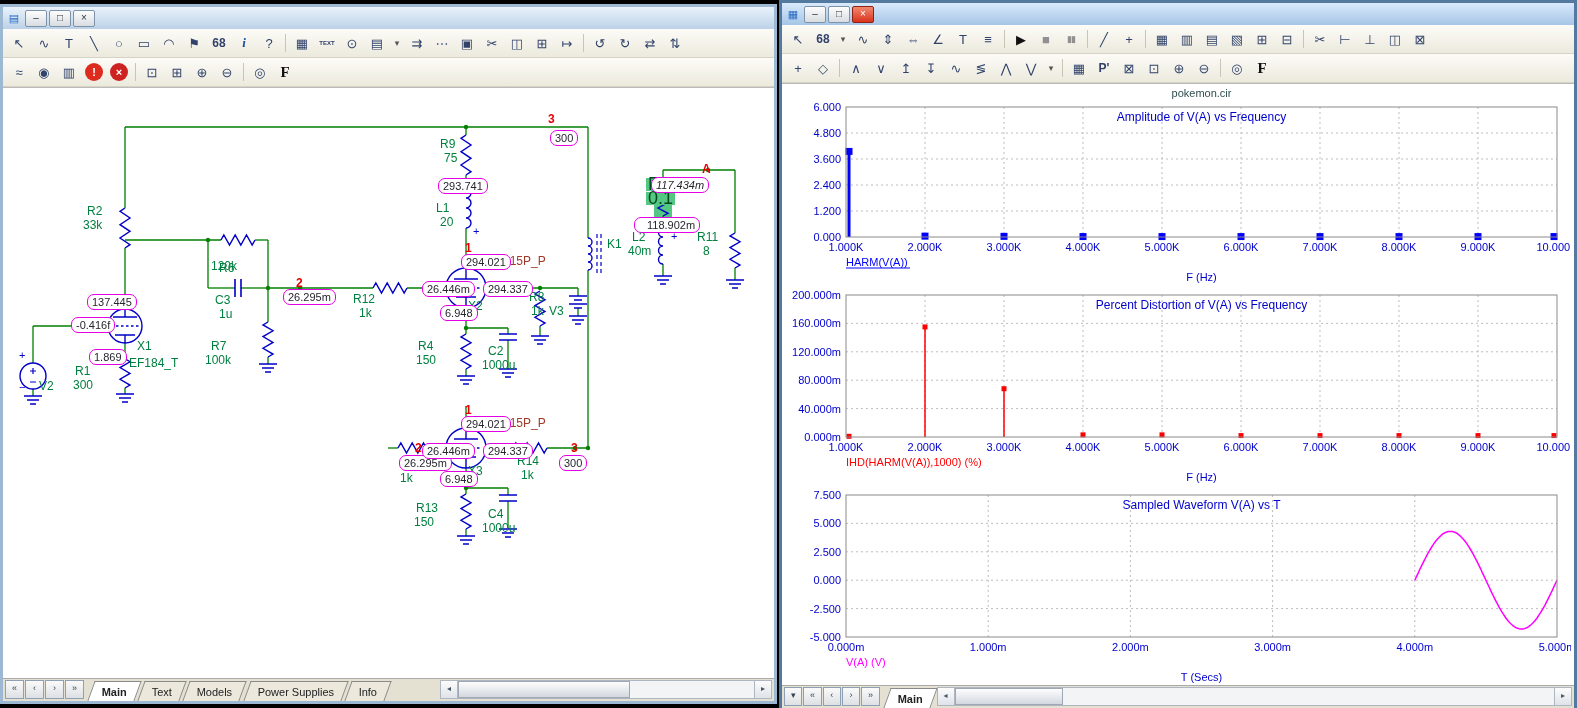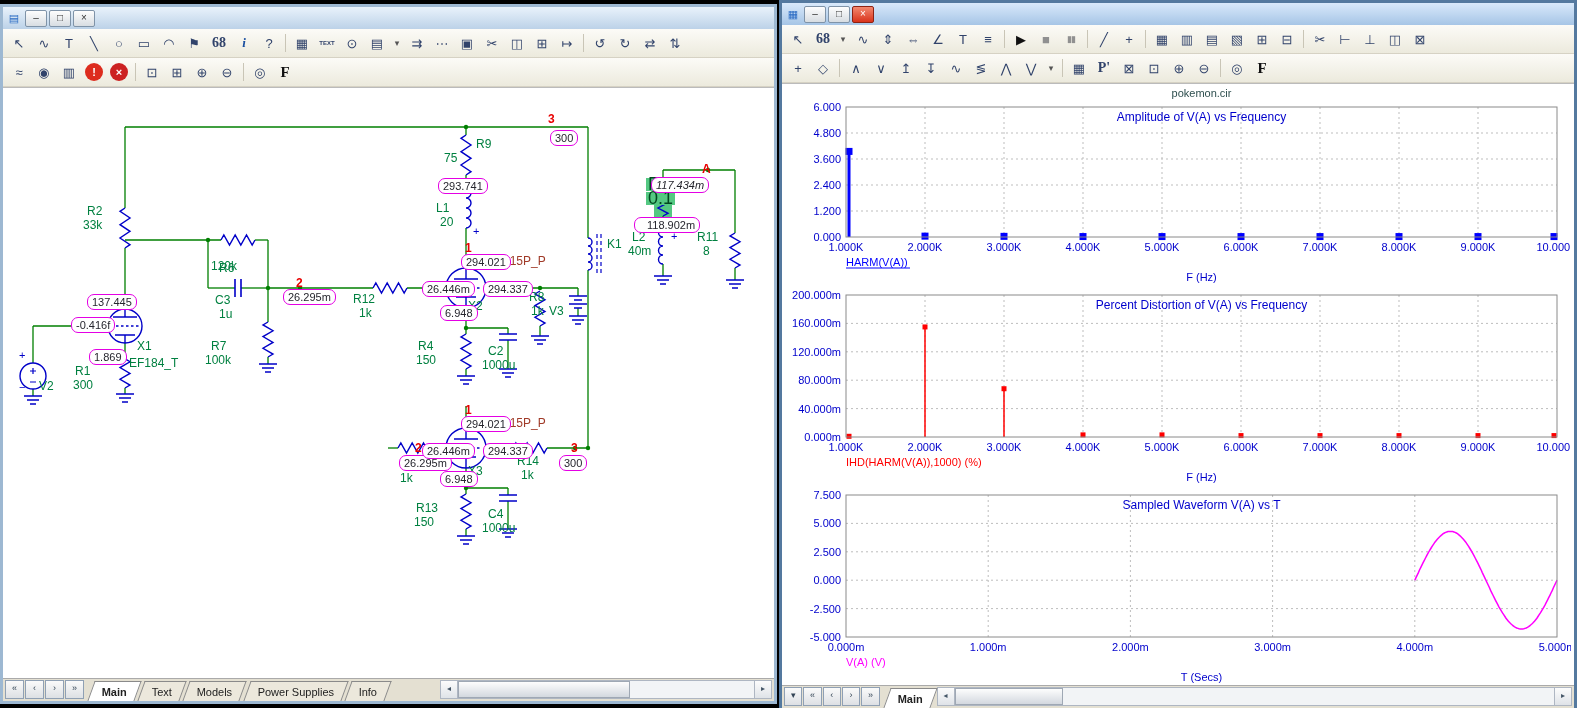--- a/index.html
+++ b/index.html
@@ -14,21 +14,21 @@
   .ticon{width:14px;height:14px;font-size:11px;line-height:14px;text-align:center;color:#2b6cc4;}
   .ttext{flex:1;white-space:nowrap;overflow:hidden;}
   .tbtns{display:flex;gap:2px;}
   .tb{width:20px;height:15px;border:1px solid #7f93a8;border-radius:2px;background:linear-gradient(#fdfdfd,#d8dde2);
      font-size:10px;line-height:13px;text-align:center;color:#333;}
   .tb.closer{background:linear-gradient(#f2886f,#d9331b);color:#fff;border-color:#8d2213;}
   .toolbar{height:28px;flex:0 0 auto;display:flex;align-items:center;padding:0 4px;gap:1px;
     background:linear-gradient(#fcfbf7,#eceadd);border-bottom:1px solid #d6d2c4;}
   .tbtn{width:22px;height:22px;display:flex;align-items:center;justify-content:center;
     font-size:13px;color:#31436b;border:1px solid transparent;border-radius:2px;background:transparent;}
-  .tbtn.small{font-size:14px;font-weight:bold;font-family:Liberation Serif, serif;}
+  .tbtn.small{font-size:12px;font-weight:bold;}
   .tbtn.tiny{font-size:6px;font-weight:bold;letter-spacing:0;}
   .tbtn.tiny2{font-size:9px;letter-spacing:-1px;}
   .tbtn.narrow{width:12px;font-size:9px;color:#555;}
   .tbtn.serif{font-family:"Liberation Serif",serif;font-weight:bold;font-style:italic;color:#1a4fa0;}
   .tbtn.serifb{font-family:"Liberation Serif",serif;font-weight:bold;font-size:15px;color:#111;}
   .tbtn.err{color:#fff;background:#dd2c1e;border-radius:50%;width:16px;height:16px;margin:0 3px;font-weight:bold;font-size:11px;}
   .tbtn.errx{color:#fff;background:#c22;border-radius:50%;width:16px;height:16px;margin:0 3px;font-weight:bold;font-size:11px;}
   .tsep{width:1px;height:18px;background:#c9c5b6;margin:0 3px;flex:0 0 auto;}
   .schematic{flex:1;position:relative;background:#fff;overflow:hidden;border-top:1px solid #bbb;}
   #schematic-svg{position:absolute;left:0;top:0;}
@@ -224,21 +224,21 @@
           <circle cx="265" cy="200" r="2.2" fill="#007f00"></circle>
           <circle cx="297" cy="200" r="2.2" fill="#007f00"></circle>
           <circle cx="537" cy="200" r="2.2" fill="#007f00"></circle>
           <circle cx="463" cy="240" r="2.2" fill="#007f00"></circle>
           <circle cx="705" cy="82" r="2.2" fill="#007f00"></circle>
           <circle cx="463" cy="400" r="2.2" fill="#007f00"></circle>
           <circle cx="585" cy="360" r="2.2" fill="#007f00"></circle>
           <circle cx="572" cy="360" r="2.2" fill="#007f00"></circle>
         </svg>
       <div id="schematic-overlay">
-          <div class="stext lbl" style="left: 437px; top: 50px; margin-left: 36px;">R9</div>
+          <div class="stext lbl" style="left: 437px; top: 50px;">R9</div>
           <div class="stext lbl" style="left: 441px; top: 64px;">75</div>
           <div class="stext lbl" style="left: 433px; top: 114px;">L1</div>
           <div class="stext lbl" style="left: 437px; top: 128px;">20</div>
           <div class="stext lbl" style="left: 84px; top: 117px;">R2</div>
           <div class="stext lbl" style="left: 80px; top: 131px;">33k</div>
           <div class="stext lbl" style="left: 216px; top: 158px; margin-top: 16px;">R6</div>
           <div class="stext lbl" style="left: 208px; top: 172px;">120k</div>
           <div class="stext lbl" style="left: 212px; top: 206px;">C3</div>
           <div class="stext lbl" style="left: 216px; top: 220px;">1u</div>
           <div class="stext lbl" style="left: 350px; top: 205px;">R12</div>

